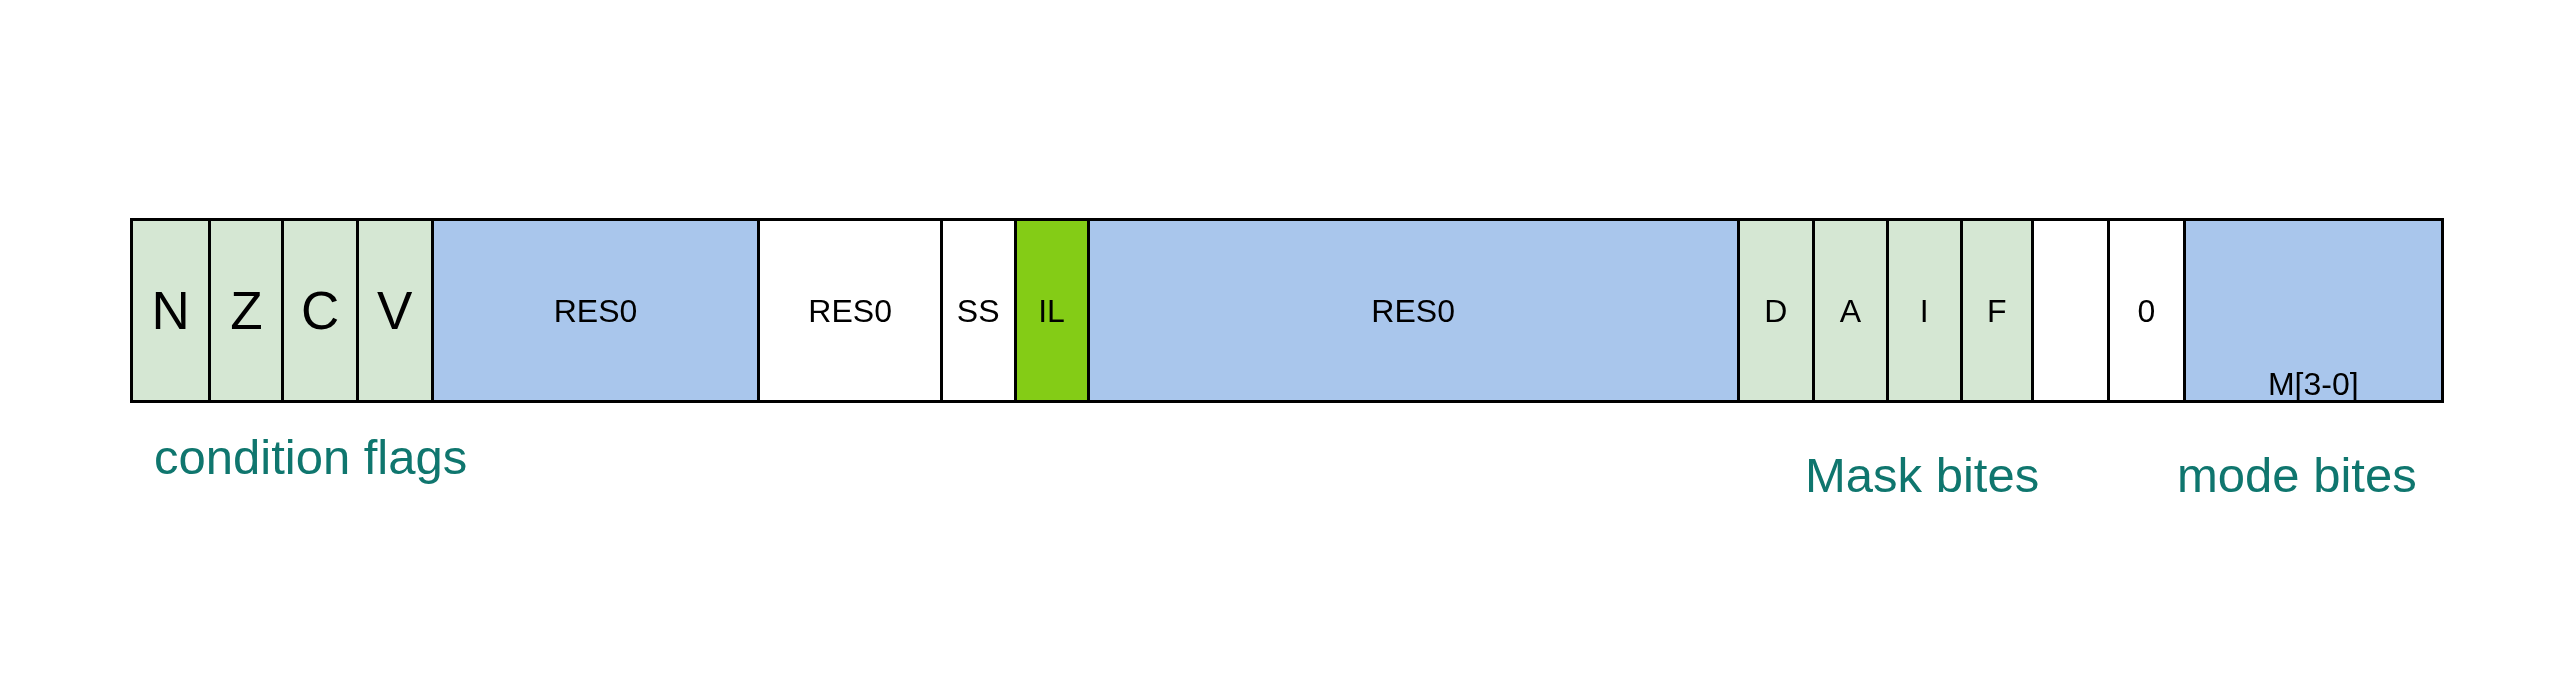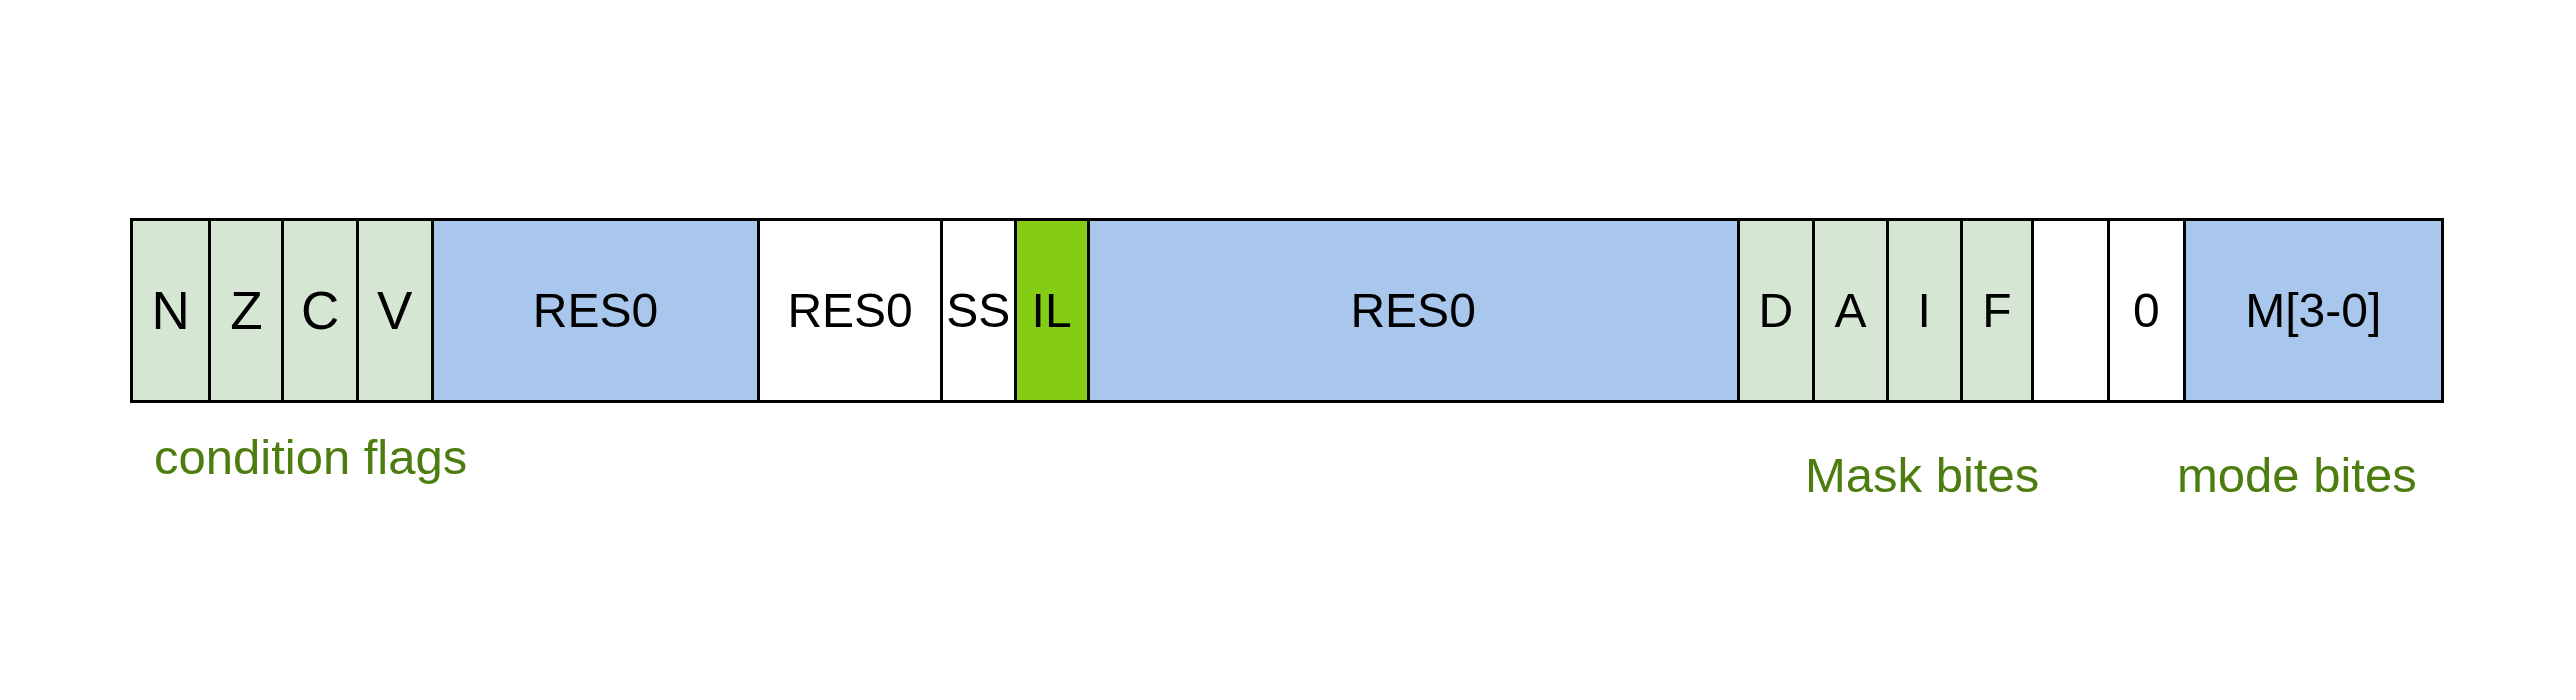--- a/index.html
+++ b/index.html
@@ -28,37 +28,37 @@
     background: #ffffff;
   }
   .cell {
     flex-basis: 0;
     min-width: 0;
     box-sizing: border-box;
     border-right: 3.1px solid #000000;
     display: flex;
     align-items: center;
     justify-content: center;
-    font-size: 48px;
+    font-size: 32px;
     line-height: 1;
     white-space: nowrap;
     overflow: hidden;
   }
   .cell:last-child {
     border-right: none;
   }
   .cell.text-large {
     font-size: 53px;
   }
   .caption {
     position: absolute;
     font-size: 49px;
     line-height: 1;
     white-space: nowrap;
-    color: #4d7c0f;
+    color: #0f766e;
   }
   .caption-condition { left: 154px; top: 433px; }
   .caption-mask      { left: 1805px; top: 451px; }
   .caption-mode      { left: 2177px; top: 451px; }
 </style>
 </head>
 <body>
 
 <div class="canvas">
 
@@ -101,21 +101,21 @@
       </div>
       <div class="cell" style="flex-grow: 89; background: rgb(213, 231, 211);">
         <span>F</span>
       </div>
       <div class="cell" style="flex-grow: 95; background: rgb(255, 255, 255);">
         <span></span>
       </div>
       <div class="cell" style="flex-grow: 94; background: rgb(255, 255, 255);">
         <span>0</span>
       </div>
-      <div class="cell" style="flex-grow: 332; background: rgb(169, 198, 236);">
+      <div class="cell" style="flex-grow: 332; background: rgb(169, 198, 236); align-items: flex-end;">
         <span>M[3-0]</span>
       </div>
     </div>
 
   <div class="caption caption-condition">condition flags</div>
 
   <div class="caption caption-mode">mode bites</div>
 
   <div class="caption caption-mask">Mask bites</div>
 

